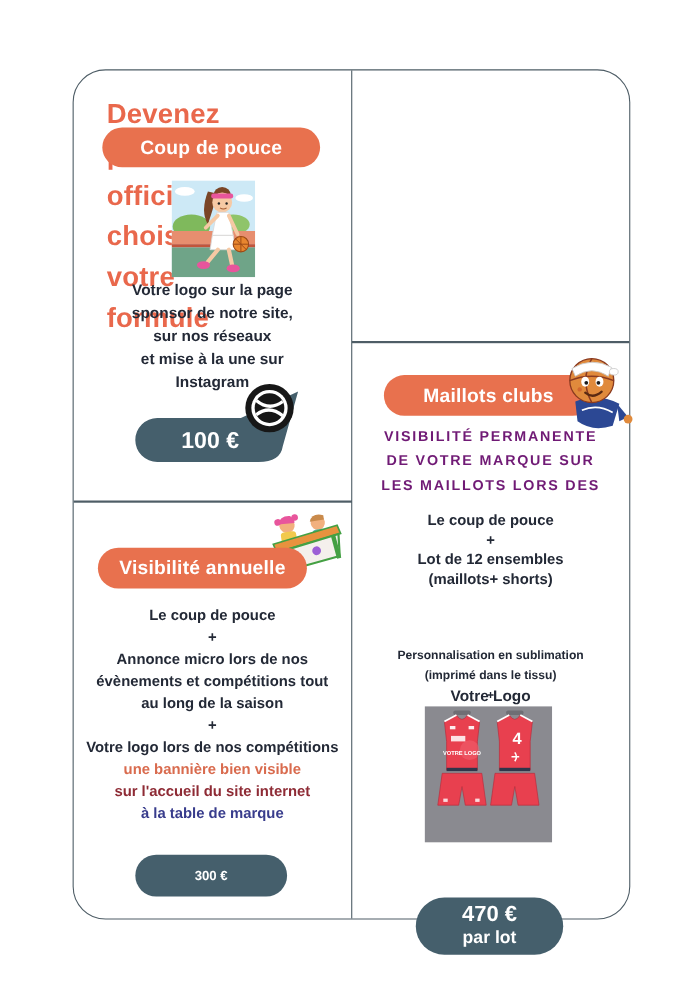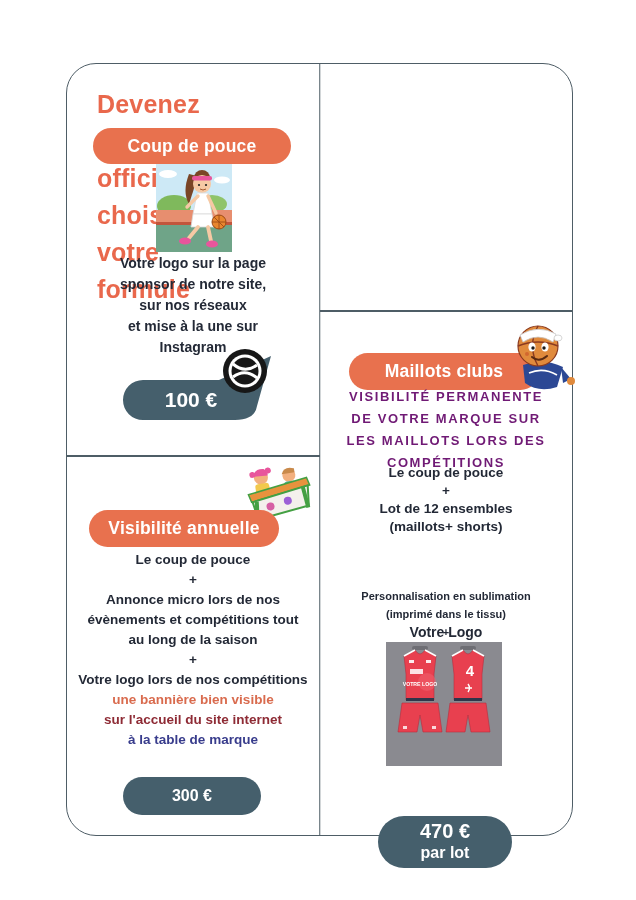--- a/index.html
+++ b/index.html
@@ -9,39 +9,39 @@
          border:1.5px solid #4E5D66;border-radius:30px;}
   .divider-v{position:absolute;left:50%;top:0;bottom:0;width:1.5px;background:#4E5D66;transform:translateX(-0.75px);}
   .divider-h-left{position:absolute;left:0;top:391px;width:50%;height:1.5px;background:#4E5D66;}
   .divider-h-right{position:absolute;right:0;top:246px;width:50%;height:1.5px;background:#4E5D66;}
 
   .title-block{position:absolute;left:30px;top:22px;width:230px;
                font-size:25px;font-weight:bold;color:#E9684C;line-height:37px;letter-spacing:.2px;}
 
   .pill{position:absolute;background:#E8714E;border-radius:19px;color:#ffffff;
         font-weight:bold;display:flex;align-items:center;justify-content:center;
-        font-size:17.5px;letter-spacing:.2px;margin-top:12px;}
+        font-size:17.5px;letter-spacing:.2px;}
 
   .lines{position:absolute;text-align:center;font-weight:bold;color:#232936;}
   .lines div{white-space:nowrap;}
   .coup-desc{left:6px;top:189px;width:240px;font-size:14px;line-height:21px;}
   .visib-lines{left:0;top:486px;width:252px;font-size:13.5px;line-height:20px;}
   .mail-lines1{left:253px;top:400px;width:252px;font-size:13.5px;line-height:18px;}
   .mail-lines2{left:253px;top:523px;width:252px;font-size:11px;line-height:18px;}
   .mail-caption{position:absolute;left:253px;top:560px;width:252px;text-align:center;
                 font-size:14px;font-weight:bold;color:#232936;}
   .subtitle{position:absolute;left:258px;top:322px;width:242px;text-align:center;
             font-size:13px;font-weight:bold;color:#701a75;letter-spacing:1.6px;line-height:22px;}
   .line-salmon{color:#D96B4E;}
   .line-maroon{color:#8E2B35;}
   .line-indigo{color:#383C8C;}
 
   .price{position:absolute;background:#455F6C;color:#ffffff;font-weight:bold;
          display:flex;flex-direction:column;align-items:center;justify-content:center;}
-  .price-300{left:56px;top:713px;width:138px;height:38px;border-radius:20px;font-size:16px;justify-content:center;}
+  .price-300{left:56px;top:713px;width:138px;height:38px;border-radius:20px;font-size:12px;justify-content:center;}
   .price-470{left:311px;top:706px;width:134px;height:52px;border-radius:26px;font-size:20px;line-height:22px;margin-top:46px;}
   .price-470 .sub{font-size:16px;}
 
   .svg-abs{position:absolute;}
   svg text{font-family:"Liberation Sans",sans-serif;}
 </style>
 </head>
 <body>
 
 <div class="page">
@@ -177,21 +177,20 @@
         <circle cx="39" cy="27" r="1.7" fill="#1A1A1A"></circle>
         <path d="M27 36 Q34 42 42 35" stroke="#5A2A12" stroke-width="2" fill="none" stroke-linecap="round"></path>
         <circle cx="22" cy="33" r="2" fill="#D1672F"></circle>
       </svg>
     </div>
 
     <div class="subtitle">
       <div>VISIBILITÉ PERMANENTE</div>
       <div>DE VOTRE MARQUE SUR</div>
       <div>LES MAILLOTS LORS DES</div>
-      <div>COMPÉTITIONS</div>
     </div>
 
     <div class="lines mail-lines1">
       <div>Le coup de pouce</div>
       <div>+</div>
       <div>Lot de 12 ensembles</div>
       <div>(maillots+ shorts)</div>
     </div>
 
     <div class="lines mail-lines2">

